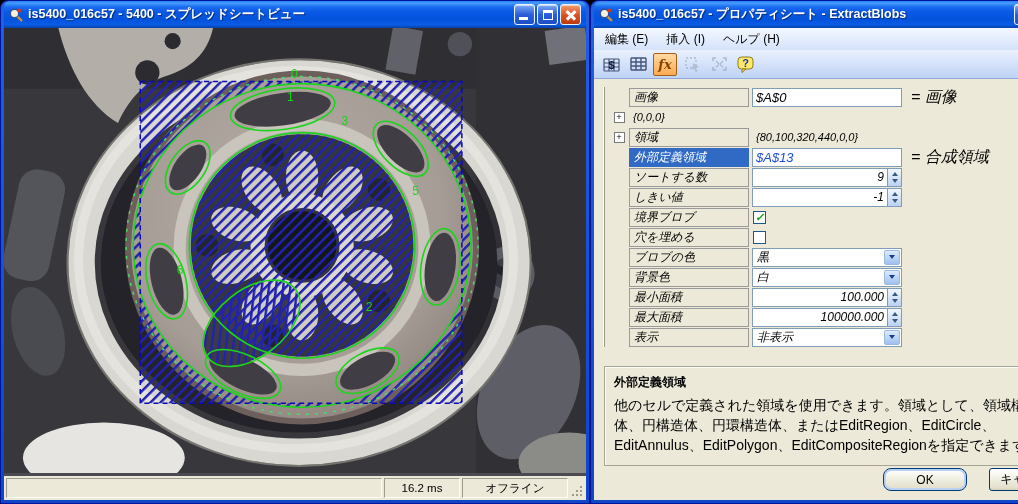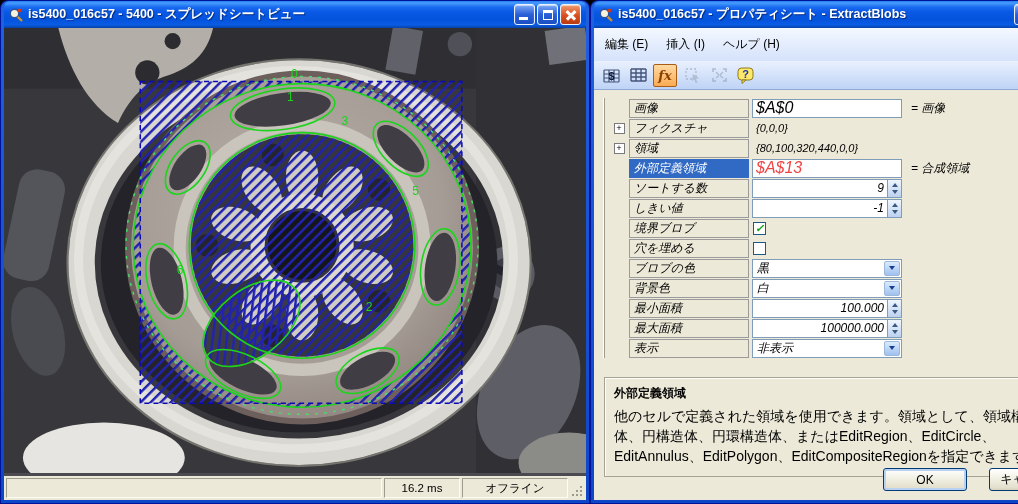--- a/index.html
+++ b/index.html
@@ -40,56 +40,56 @@
   .sb-spacer { flex:1; }
   .sb-time { width:76px; }
   .sb-mode { width:106px; }
   .grip { width:14px; position:relative; }
   .grip::after { content:""; position:absolute; right:2px; bottom:2px; width:2px; height:2px; background:#9d9b8d;
     box-shadow:0 -4px #9d9b8d, 0 -8px #9d9b8d, -4px 0 #9d9b8d, -4px -4px #9d9b8d, -8px 0 #9d9b8d; }
 
   
   .client-right { flex:1; display:flex; flex-direction:column; background:#ece9d8; min-height:0; position:relative; }
   .menubar { flex:0 0 22px; background:linear-gradient(#f4f8ff,#d4e2fb); display:flex; align-items:center; padding-left:2px; font-size:12px; }
-  .menu-item { padding:8px 9px; cursor:default; }
+  .menu-item { padding:2px 9px; cursor:default; }
   .toolbar { flex:0 0 29px; background:linear-gradient(#eaf1fe,#bed3f6); border-bottom:1px solid #8fa8d8; display:flex; align-items:center; gap:3px; padding:2px 5px; }
   .tool { width:24px; height:23px; display:flex; align-items:center; justify-content:center; border-radius:2px; border:1px solid transparent; }
   .tool.active { background:linear-gradient(#ffd9a2,#fbab52); border:1px solid #a85c14; }
   .tool.disabled { opacity:.55; }
   .fx-label { font-family:"DejaVu Serif", serif; font-style:italic; font-weight:bold; font-size:13px; color:#8a4000; }
 
   .props { margin:8px 8px 0 10px; border-left:1px solid #9c9a8c; box-shadow:-1px 0 0 #fff; padding-left:4px; }
   .prow { display:flex; height:20px; align-items:center;font-style:italic; }
   .pgutter { width:20px; flex:0 0 20px; display:flex; align-items:center; justify-content:center; }
   .expand-box { width:11px; height:11px; border:1px solid #7a7a7a; background:#fff; font-size:9px; line-height:9px; text-align:center; color:#000; cursor:default; }
   .plabel { width:120px; flex:0 0 120px; height:19px; border:1px solid #9a9a9a; background:#ece9d8; display:flex; align-items:center; padding:0 4px; font-size:12px; margin-right:3px; white-space:nowrap; overflow:hidden; }
   .plabel.sel { background:#316ac5; color:#fff; border-color:#316ac5; }
   .pval { width:150px; flex:0 0 150px; display:flex; align-items:center; height:19px; }
-  .ibox { width:100%; height:19px; border:1px solid #7f9db9; background:#fff; font-size:16px; display:flex; align-items:center; padding:0 3px; white-space:nowrap; overflow:hidden; }
-  .ibox.blue { color:#ef4444; }
+  .ibox { width:100%; height:19px; border:1px solid #7f9db9; background:#fff; font-size:13px; display:flex; align-items:center; padding:0 3px; white-space:nowrap; overflow:hidden; }
+  .ibox.blue { color:#1d4ed8; }
   .plain-val { font-size:11px; padding-left:4px; white-space:nowrap; }
   .spin-text { flex:1; height:19px; border:1px solid #7f9db9; border-right:0; background:#fff; font-size:12px; display:flex; align-items:center; justify-content:flex-end; padding-right:3px; }
   .spin-btns { width:15px; height:19px; flex:0 0 15px; border:1px solid #7f9db9; background:linear-gradient(#f0f6fe,#bcd2f0); display:flex; flex-direction:column; align-items:center; justify-content:space-evenly; }
   .tri-up { width:0; height:0; border-left:3px solid transparent; border-right:3px solid transparent; border-bottom:4px solid #3a5a84; }
   .tri-dn { width:0; height:0; border-left:3px solid transparent; border-right:3px solid transparent; border-top:4px solid #3a5a84; }
   .checkbox { width:13px; height:13px; border:1px solid #1d5987; background:#fff; margin-left:1px; font-size:11px; line-height:11px; font-weight:bold; color:#1ca11c; text-align:center; }
   .combo { flex:1; height:19px; border:1px solid #7f9db9; background:#fff; display:flex; align-items:center; font-size:12px; padding-left:4px; position:relative; }
   .combo-arrow { position:absolute; right:1px; top:1px; bottom:1px; width:16px; border-radius:2px; border:1px solid #9db9da;
     background:linear-gradient(#dcebfd,#9fc0ee); display:flex; align-items:center; justify-content:center; }
   .combo-arrow .tri-dn { border-top-color:#16408e; }
-  .pann { font-size:12px; padding-left:9px; white-space:nowrap; }
+  .pann { font-size:16px; padding-left:9px; white-space:nowrap; }
 
   .desc { margin:19px 10px 0 10px; border:1px solid #a5a395; box-shadow:inset 1px 1px 0 #fdfdf7; background:#ece9d8; padding:7px 9px 9px 9px; }
   .desc-title { font-weight:bold; font-size:12px; margin-bottom:5px; }
   .desc-body { font-size:14px; line-height:1.42; color:#000; }
 
   .btn-row { position:absolute; bottom:9px; right:13px; display:flex; gap:22px; }
   .xp-btn { width:84px; height:23px; border:1px solid #003c74; border-radius:3px; font-size:12px;
     background:linear-gradient(#ffffff,#f2f0e4 45%,#e3dfcc 90%,#d5d0ba); display:flex; align-items:center; justify-content:center; cursor:default; }
-  .xp-btn.focused { box-shadow:inset 0 0 0 2px #b9d1f3; }
+  .xp-btn.focused { box-shadow:inset 0 0 0 2px #b9d1f3;border-radius:8px; }
 </style>
 </head>
 <body>
 
 <div id="stage">
 
   <div class="xp-window" id="win-left">
     <div class="titlebar">
       <svg class="app-icon" viewBox="0 0 16 16">
         <circle cx="6.5" cy="6.5" r="4.3" fill="#f7f3da" stroke="#2a52a0" stroke-width="1.6"></circle>
@@ -296,23 +296,20 @@
           <div class="pval">
               <div class="ibox">$A$0</div>
             </div>
           <div class="pann">= 画像</div>
         </div>
 
         <div class="prow">
           <div class="pgutter">
               <div class="expand-box">+</div>
             </div>
-          <div class="plabel">
-              <span>フィクスチャ</span>
-            </div>
           <div class="pval">
               <span class="plain-val">{0,0,0}</span>
             </div>
         </div>
 
         <div class="prow">
           <div class="pgutter">
               <div class="expand-box">+</div>
             </div>
           <div class="plabel">

